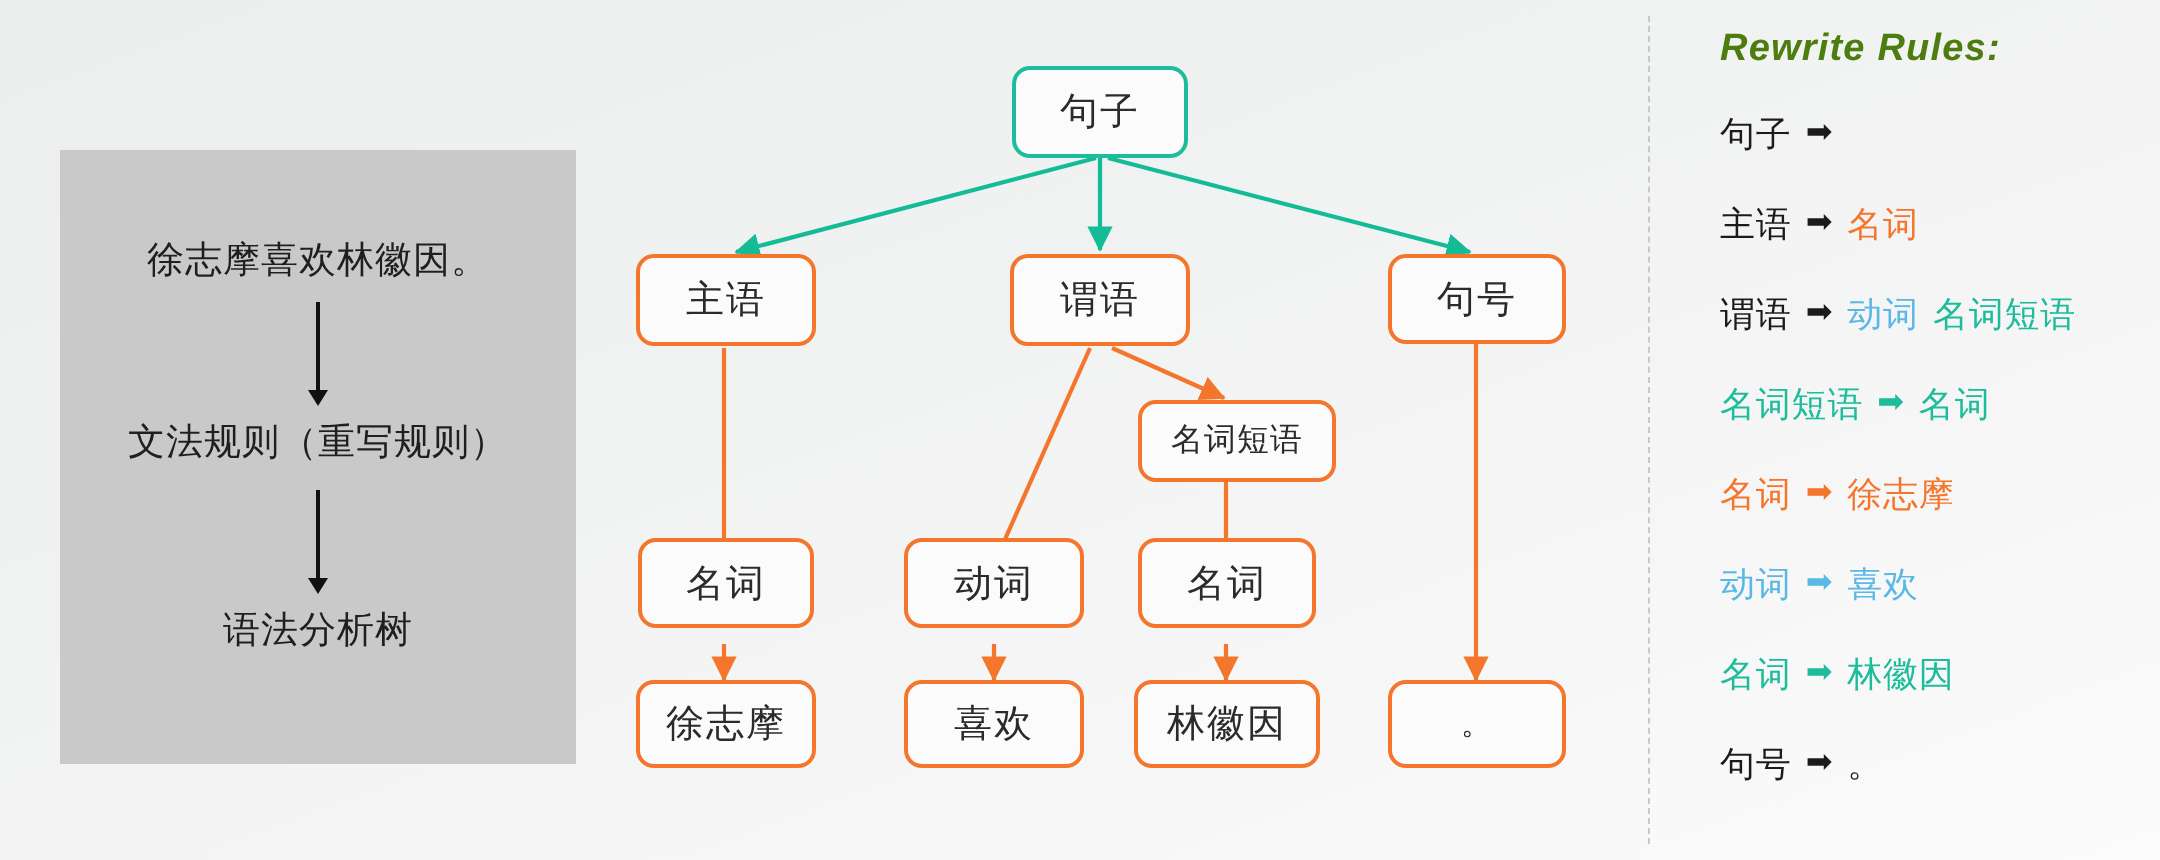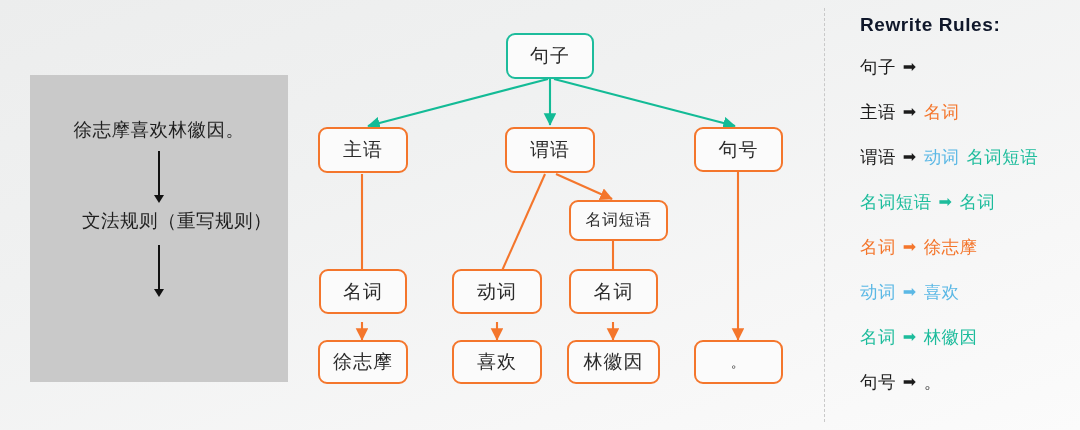--- a/index.html
+++ b/index.html
@@ -16,21 +16,21 @@
   .left-panel{
     position:absolute; left:30px; top:75px; width:258px; height:307px;
     background:#c9c9c9;
   }
   .lp-text{
     position:absolute; left:0; width:258px; text-align:center;
     color:#1f1f1f; font-size:18.5px; letter-spacing:.5px;
     font-family:"Liberation Sans", sans-serif;
   }
   .lp-1{ top:42px; }
-  .lp-2{ top:133px;margin-left:18px; }
+  .lp-2{ top:133px; }
   .lp-3{ top:227px; }
   .lp-arrow{ position:absolute; left:50%; margin-left:-1px; width:2px; background:#111; }
   .lp-arrow::after{
     content:""; position:absolute; left:-4px; bottom:-7px;
     border-left:5px solid transparent; border-right:5px solid transparent;
     border-top:8px solid #111;
   }
   .lp-a1{ top:76px; height:45px; }
   .lp-a2{ top:170px; height:45px; }
 
@@ -49,22 +49,22 @@
 
   
   .divider{
     position:absolute; left:824px; top:8px; width:0; height:414px;
     border-left:1.5px dashed #c9c9c9;
   }
   .rules{
     position:absolute; left:860px; top:14px; width:215px;
   }
   .rules-title{
-    font-size:19px; font-weight:bold; color:#0f172a; letter-spacing:.6px;
-    margin:0 0 16px 0; font-family:"Liberation Sans", sans-serif;
+    font-size:19px; font-weight:bold; color:#4d7c0f; letter-spacing:.6px;
+    margin:0 0 16px 0; font-family:"Liberation Sans", sans-serif;font-style:italic;
   }
   .rule-row{
     display:flex; align-items:center; gap:7px;
     height:30px; margin-bottom:15px;
     font-size:17.5px; letter-spacing:.4px; white-space:nowrap;
     font-family:"Liberation Sans", sans-serif;
   }
   .rule-row .arrow{ font-size:16px; line-height:1; }
   .rule-row .rhs{ display:flex; gap:7px; }
   .c-black{ color:#1b1b1b; }
@@ -75,20 +75,21 @@
 </head>
 <body>
 
 <div id="stage">
 
   <div class="left-panel">
     <div class="lp-text lp-1">徐志摩喜欢林徽因。</div>
     <div class="lp-arrow lp-a1"></div>
     <div class="lp-text lp-2">文法规则（重写规则）</div>
     <div class="lp-arrow lp-a2"></div>
+    <div class="lp-text lp-3">语法分析树</div>
   </div>
 
   <svg id="tree-svg">
     <defs>
       <marker id="ah-teal" markerWidth="7" markerHeight="7" refX="5.6" refY="3" orient="auto">
         <path d="M0,0 L6,3 L0,6 z" fill="#13bb96"></path>
       </marker>
       <marker id="ah-orange" markerWidth="7" markerHeight="7" refX="5.6" refY="3" orient="auto">
         <path d="M0,0 L6,3 L0,6 z" fill="#f4762c"></path>
       </marker>

